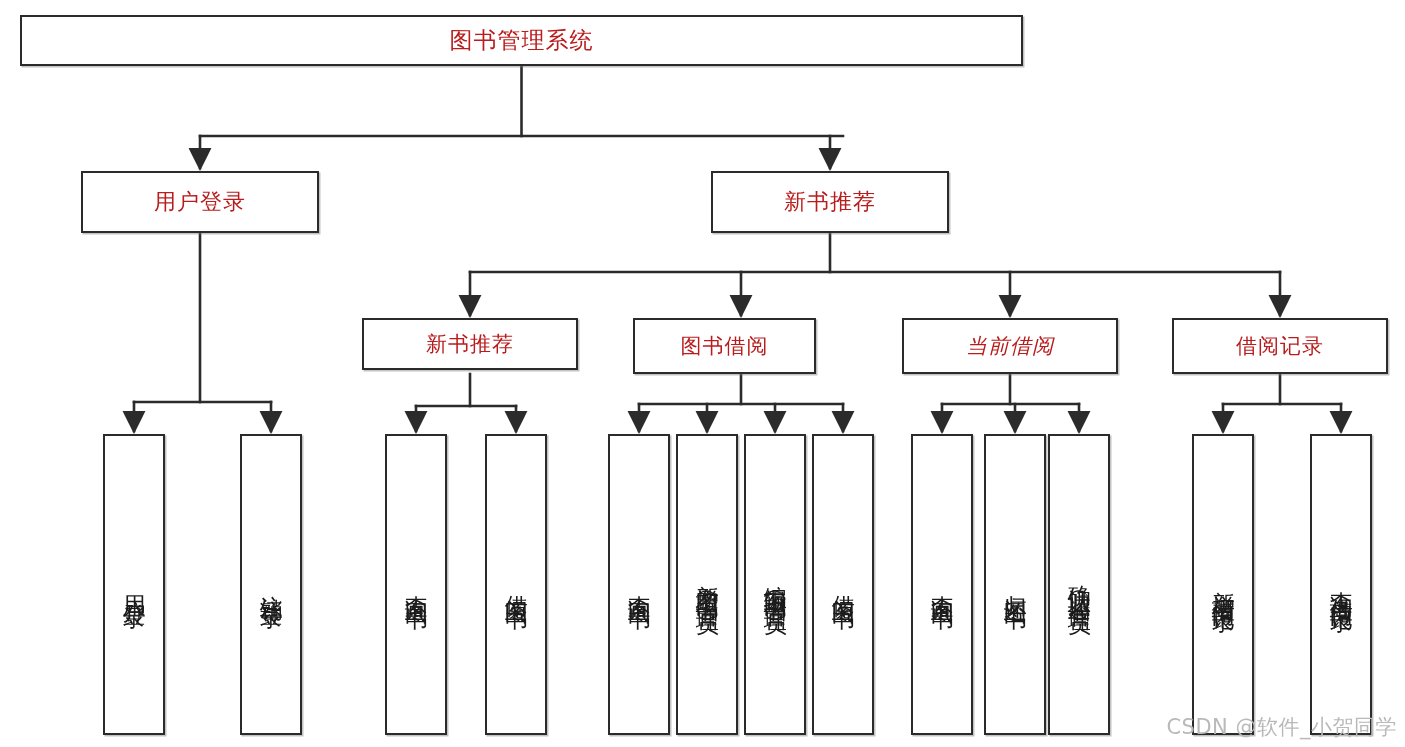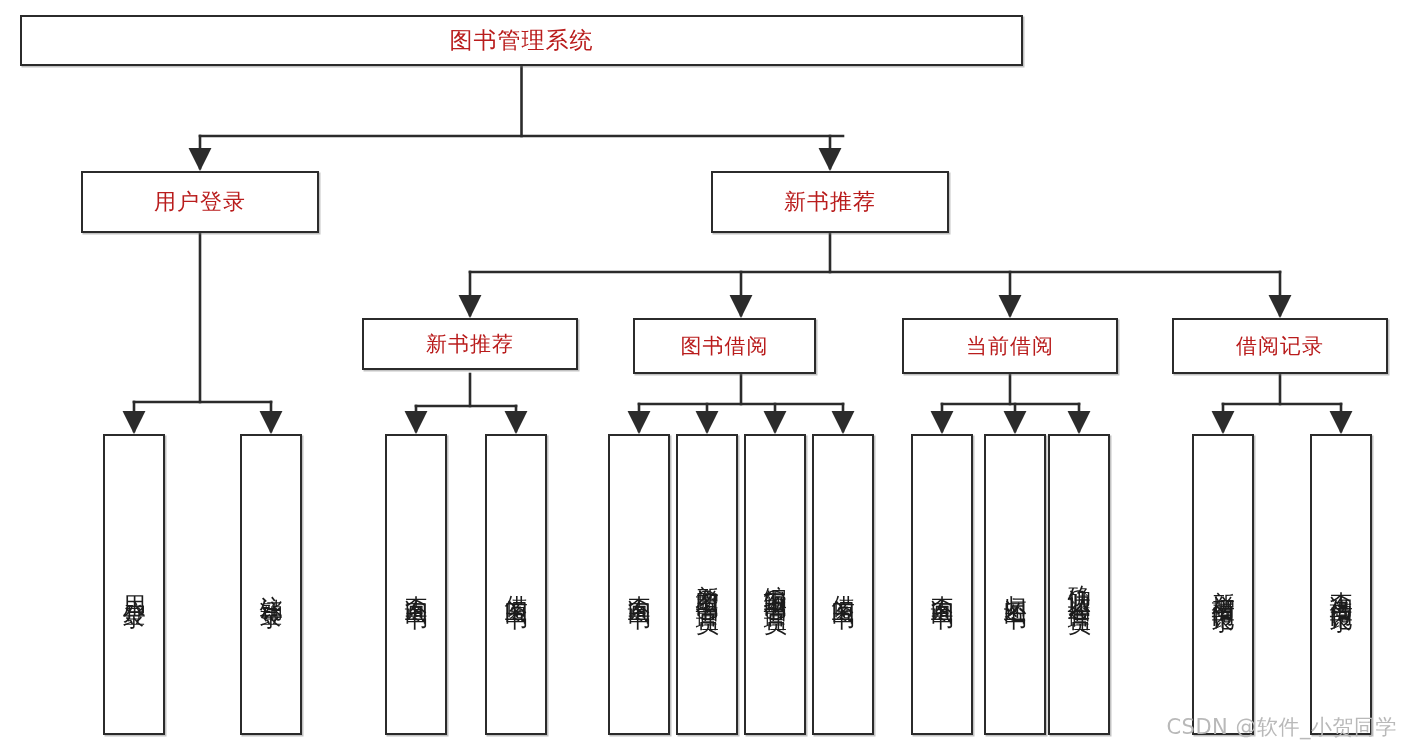--- a/index.html
+++ b/index.html
@@ -135,21 +135,21 @@
   </div>
 
   <div class="node-box level-3" id="node-new-book-recommend" style="left:362px;top:318px;width:216px;height:52px;">
     <span class="node-label">新书推荐</span>
   </div>
 
   <div class="node-box level-3" id="node-book-borrow" style="left:633px;top:318px;width:183px;height:56px;">
     <span class="node-label">图书借阅</span>
   </div>
 
-  <div class="node-box level-3" id="node-current-borrow" style="left:902px;top:318px;width:216px;height:56px;">
+  <div class="node-box level-3" id="node-current-borrow" style="left:902px;top:318px;width:216px;height:56px;font-style:italic;">
     <span class="node-label">当前借阅</span>
   </div>
 
   <div class="node-box level-3" id="node-borrow-record" style="left:1172px;top:318px;width:216px;height:56px;">
     <span class="node-label">借阅记录</span>
   </div>
 
   <div class="leaf-box" style="left:103px;top:434px;width:62px;height:301px;">
     <span class="leaf-label">用户登录</span>
   </div>

